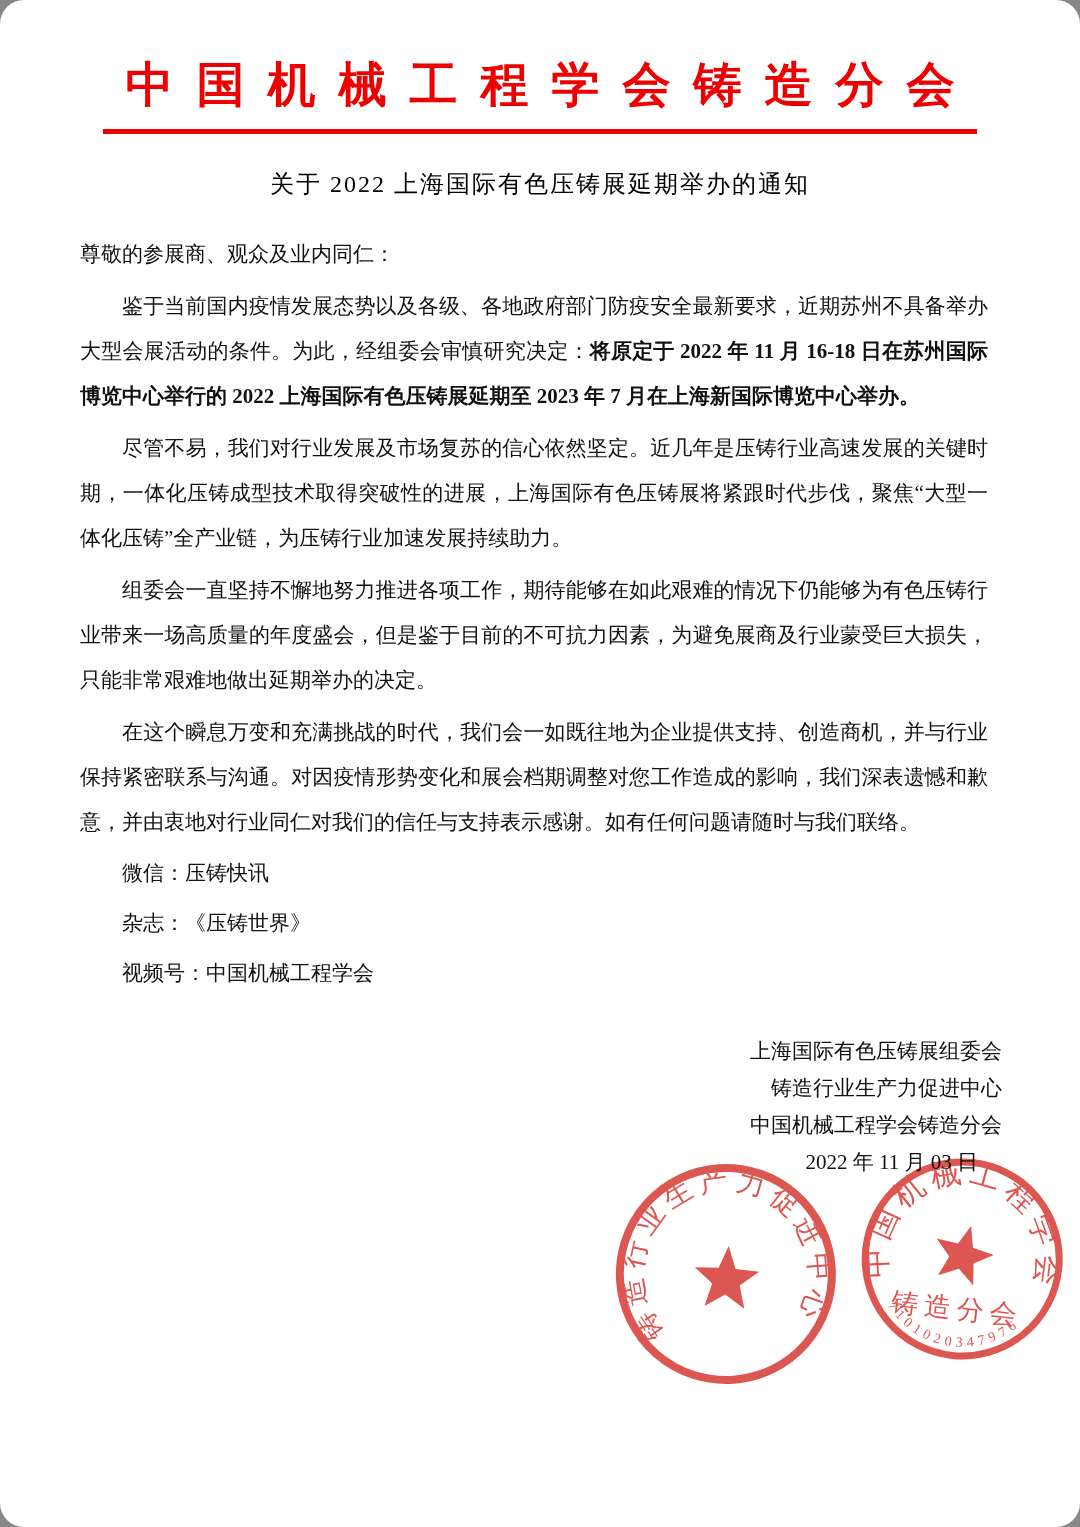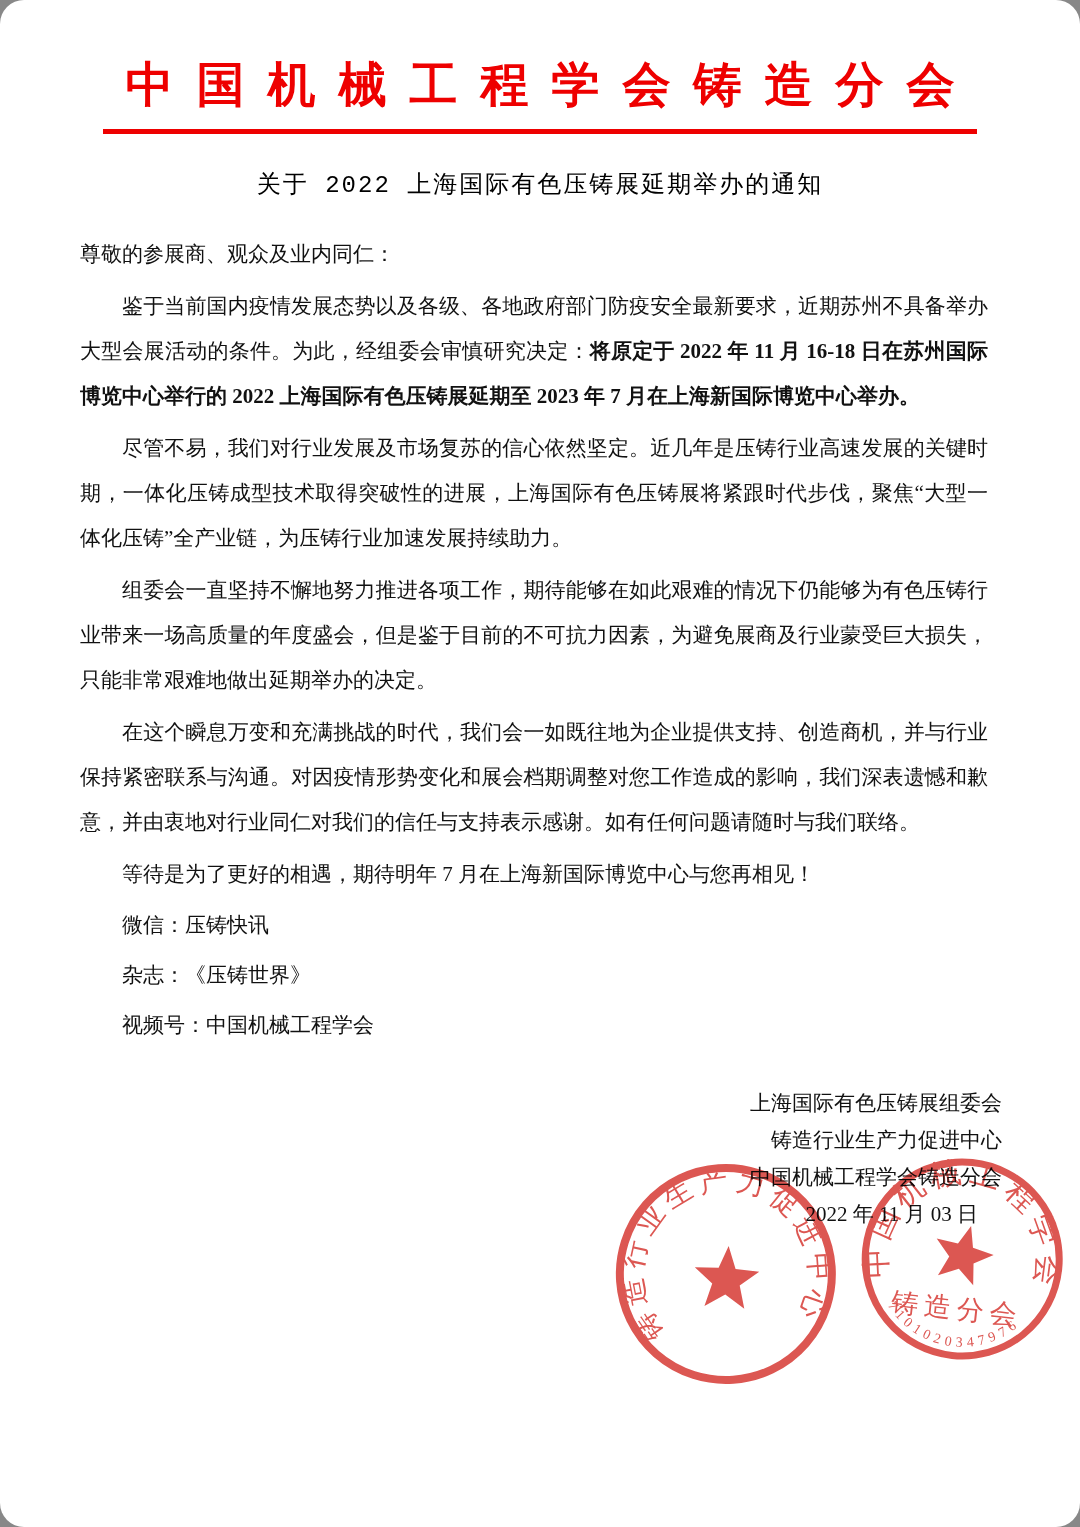--- a/index.html
+++ b/index.html
@@ -33,21 +33,20 @@
     margin: 13px auto 0;
     background: #ee0000;
   }
   
   .doc-title {
     margin-top: 34px;
     text-align: center;
     font-size: 24px;
     letter-spacing: 2px;
     color: #000;
-    font-family: Liberation Mono, monospace;
   }
   
   .body-text {
     padding: 0 92px 0 80px;
     font-size: 21px;
     line-height: 45px;
     text-align: justify;
   }
   .salutation { margin-top: 32px; }
   .para { margin-top: 7px; text-indent: 2em; }
@@ -86,21 +85,20 @@
   <div class="doc-title">关于 2022 上海国际有色压铸展延期举办的通知</div>
 
   <div class="body-text">
     <div class="salutation">尊敬的参展商、观众及业内同仁：</div>
 
     <p class="para"><span>鉴于当前国内疫情发展态势以及各级、各地政府部门防疫安全最新要求，近期苏州不具备举办大型会展活动的条件。为此，经组委会审慎研究决定：</span><b>将原定于 2022 年 11 月 16-18 日在苏州国际博览中心举行的 2022 上海国际有色压铸展延期至 2023 年 7 月在上海新国际博览中心举办。</b></p>
 
     <p class="para">尽管不易，我们对行业发展及市场复苏的信心依然坚定。近几年是压铸行业高速发展的关键时期，一体化压铸成型技术取得突破性的进展，上海国际有色压铸展将紧跟时代步伐，聚焦“大型一体化压铸”全产业链，为压铸行业加速发展持续助力。</p>
     <p class="para">组委会一直坚持不懈地努力推进各项工作，期待能够在如此艰难的情况下仍能够为有色压铸行业带来一场高质量的年度盛会，但是鉴于目前的不可抗力因素，为避免展商及行业蒙受巨大损失，只能非常艰难地做出延期举办的决定。</p>
     <p class="para">在这个瞬息万变和充满挑战的时代，我们会一如既往地为企业提供支持、创造商机，并与行业保持紧密联系与沟通。对因疫情形势变化和展会档期调整对您工作造成的影响，我们深表遗憾和歉意，并由衷地对行业同仁对我们的信任与支持表示感谢。如有任何问题请随时与我们联络。</p>
-    <p class="para">等待是为了更好的相遇，期待明年 7 月在上海新国际博览中心与您再相见！</p>
 
     <p class="para channel-item">微信：压铸快讯</p>
     <p class="para channel-item">杂志：《压铸世界》</p>
     <p class="para channel-item">视频号：中国机械工程学会</p>
   </div>
 
   <div class="signature">
     <div>上海国际有色压铸展组委会</div>
     <div>铸造行业生产力促进中心</div>
     <div>中国机械工程学会铸造分会</div>

